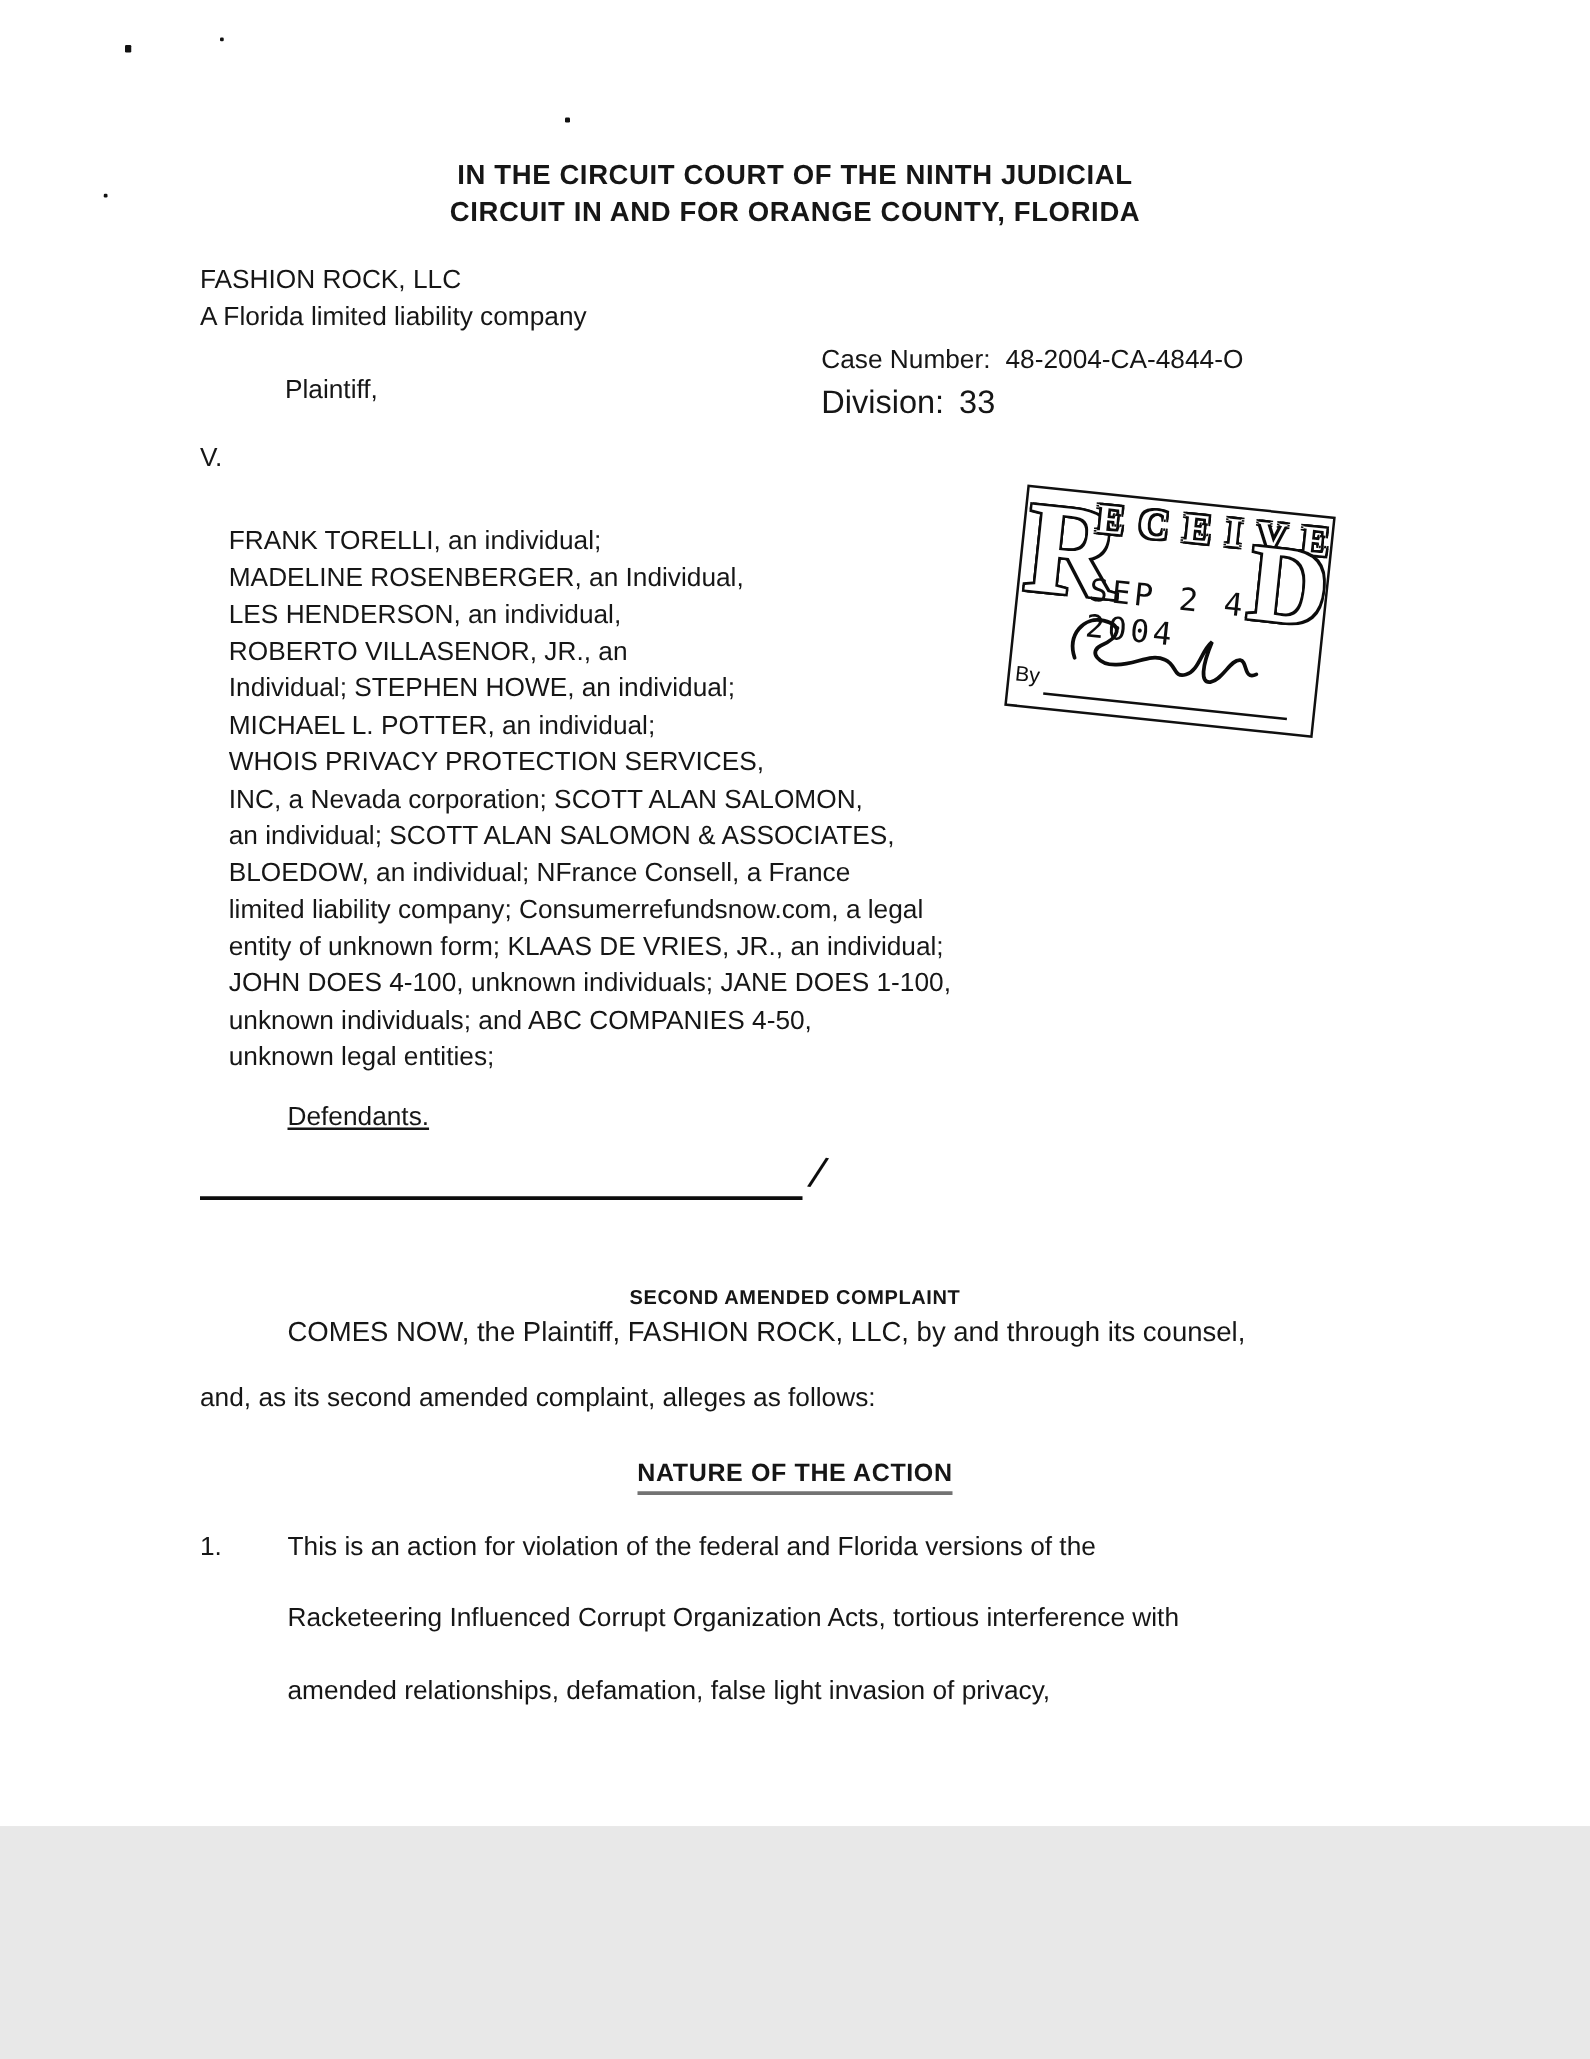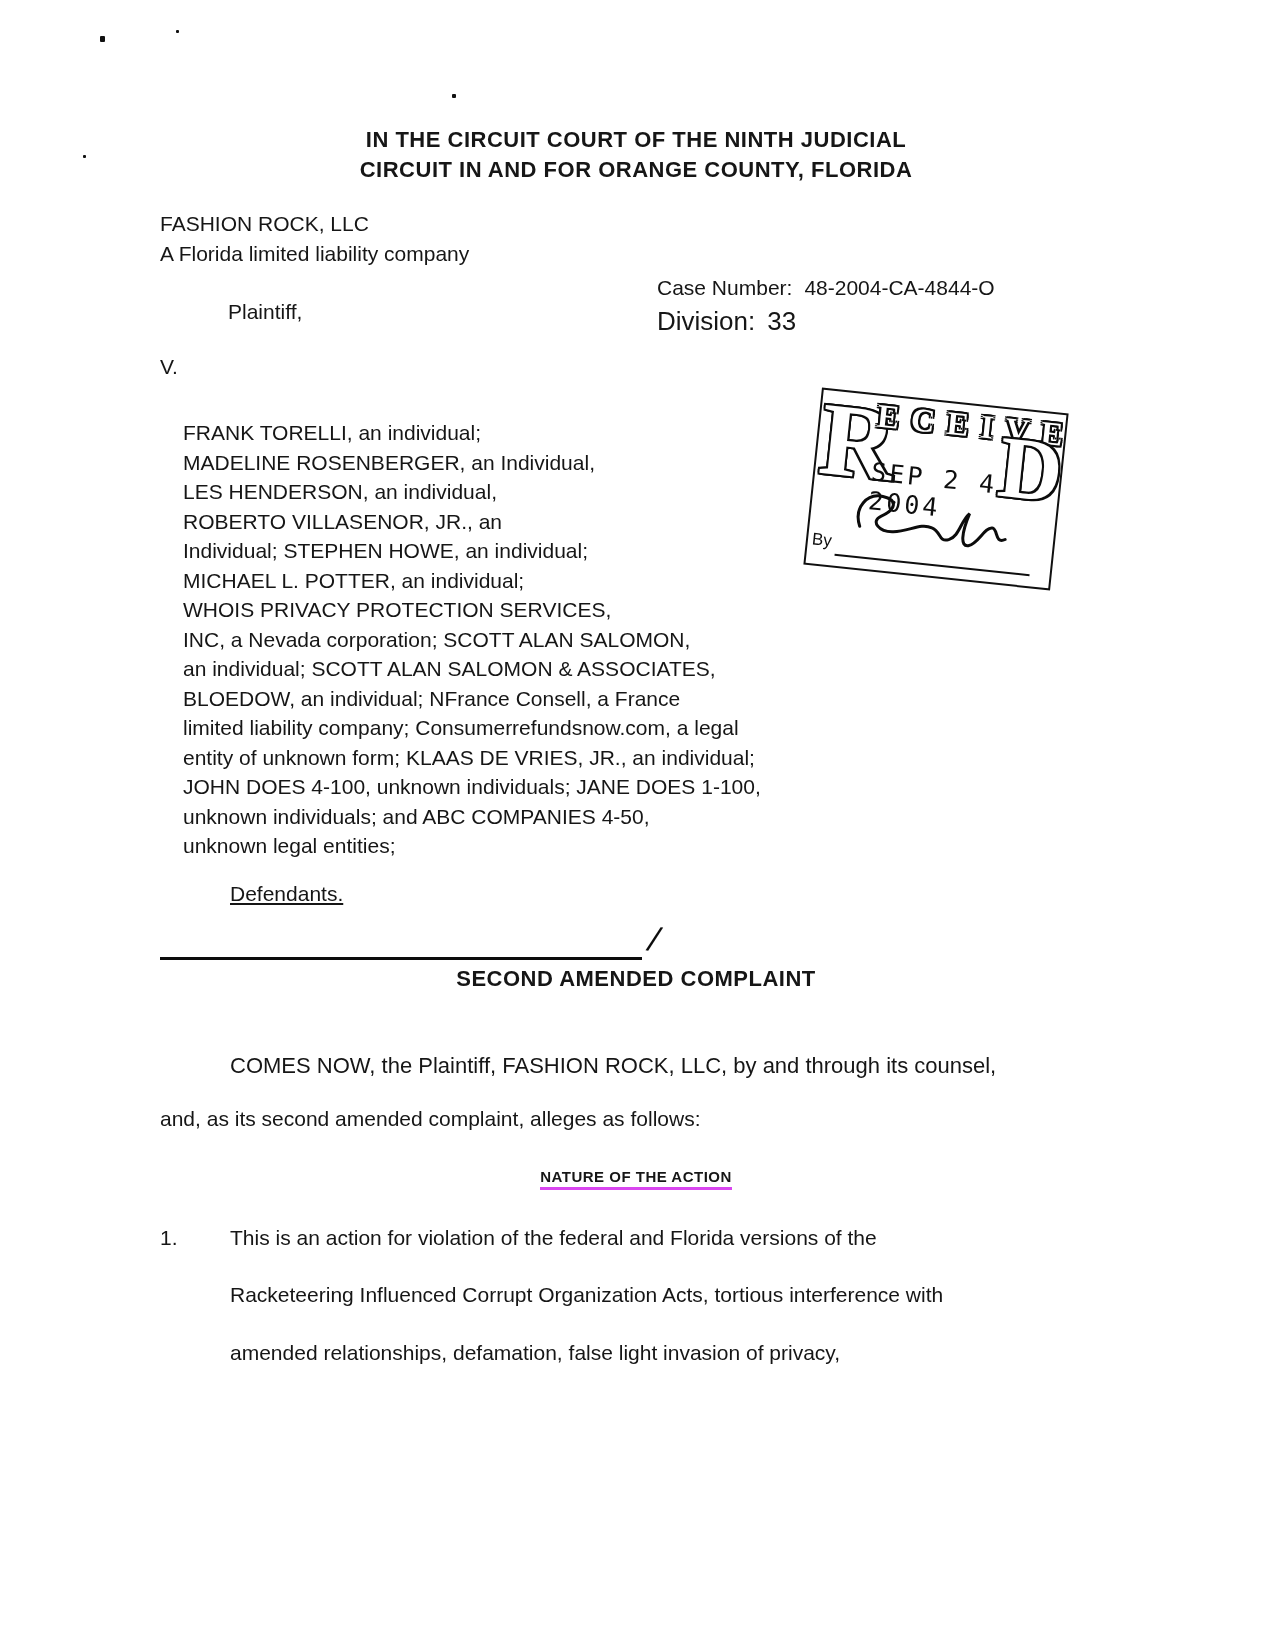--- a/index.html
+++ b/index.html
@@ -1,19 +1,19 @@
 <!DOCTYPE html>
 <html><head>
 <meta charset="utf-8">
 <style>
   * { margin:0; padding:0; box-sizing:border-box; }
   html,body { background:#e8e8e8; }
   .page {
     position:relative;
-    width:1272px; height:1647px;
+    width:1272px; height:1461px;
     background:#ffffff;
     font-family:"Liberation Sans", sans-serif;
     color:#161616;
     overflow:hidden;
     margin:0 auto;
   }
   .abs { position:absolute; }
   .speck { position:absolute; background:#111; border-radius:1px; }
 
   .court-header {
@@ -76,29 +76,29 @@
   }
   .stamp-by { position:absolute; left:4px; top:140px; font-size:17px; color:#0e0e0e; }
   .stamp-by-line {
     position:absolute; left:28px; top:162px; width:196px;
     border-bottom:2px solid #0e0e0e;
   }
   .stamp-signature { position:absolute; left:40px; top:80px; }
 
   
   .doc-title {
-    left:0; right:0; top:966px;
-    text-align:center; font-weight:bold; font-size:22px; letter-spacing:0.5px;
+    left:0; right:0; top:1030px;
+    text-align:center; font-weight:bold; font-size:16px; letter-spacing:0.5px;
   }
   .intro-line1 { left:230px; top:1053px; font-size:22px; }
   .intro-line2 { left:160px; top:1107px; font-size:21px; }
   .section-heading-wrap { left:0; right:0; top:1168px; text-align:center; }
   .section-heading {
-    display:inline-block; font-weight:bold; font-size:15px;
-    border-bottom:3px solid #d946ef; padding-bottom:2px; letter-spacing:0.5px;
+    display:inline-block; font-weight:bold; font-size:20px;
+    border-bottom:3px solid #737373; padding-bottom:2px; letter-spacing:0.5px;
   }
   .para-number { left:160px; top:1226px; font-size:21px; }
   .para-line-0 { left:230px; top:1226px; font-size:21px; }
   .para-line-1 { left:230px; top:1283px; font-size:21px; }
   .para-line-2 { left:230px; top:1341px; font-size:21px; }
 </style>
 </head>
 <body>
 
 <div class="page">

